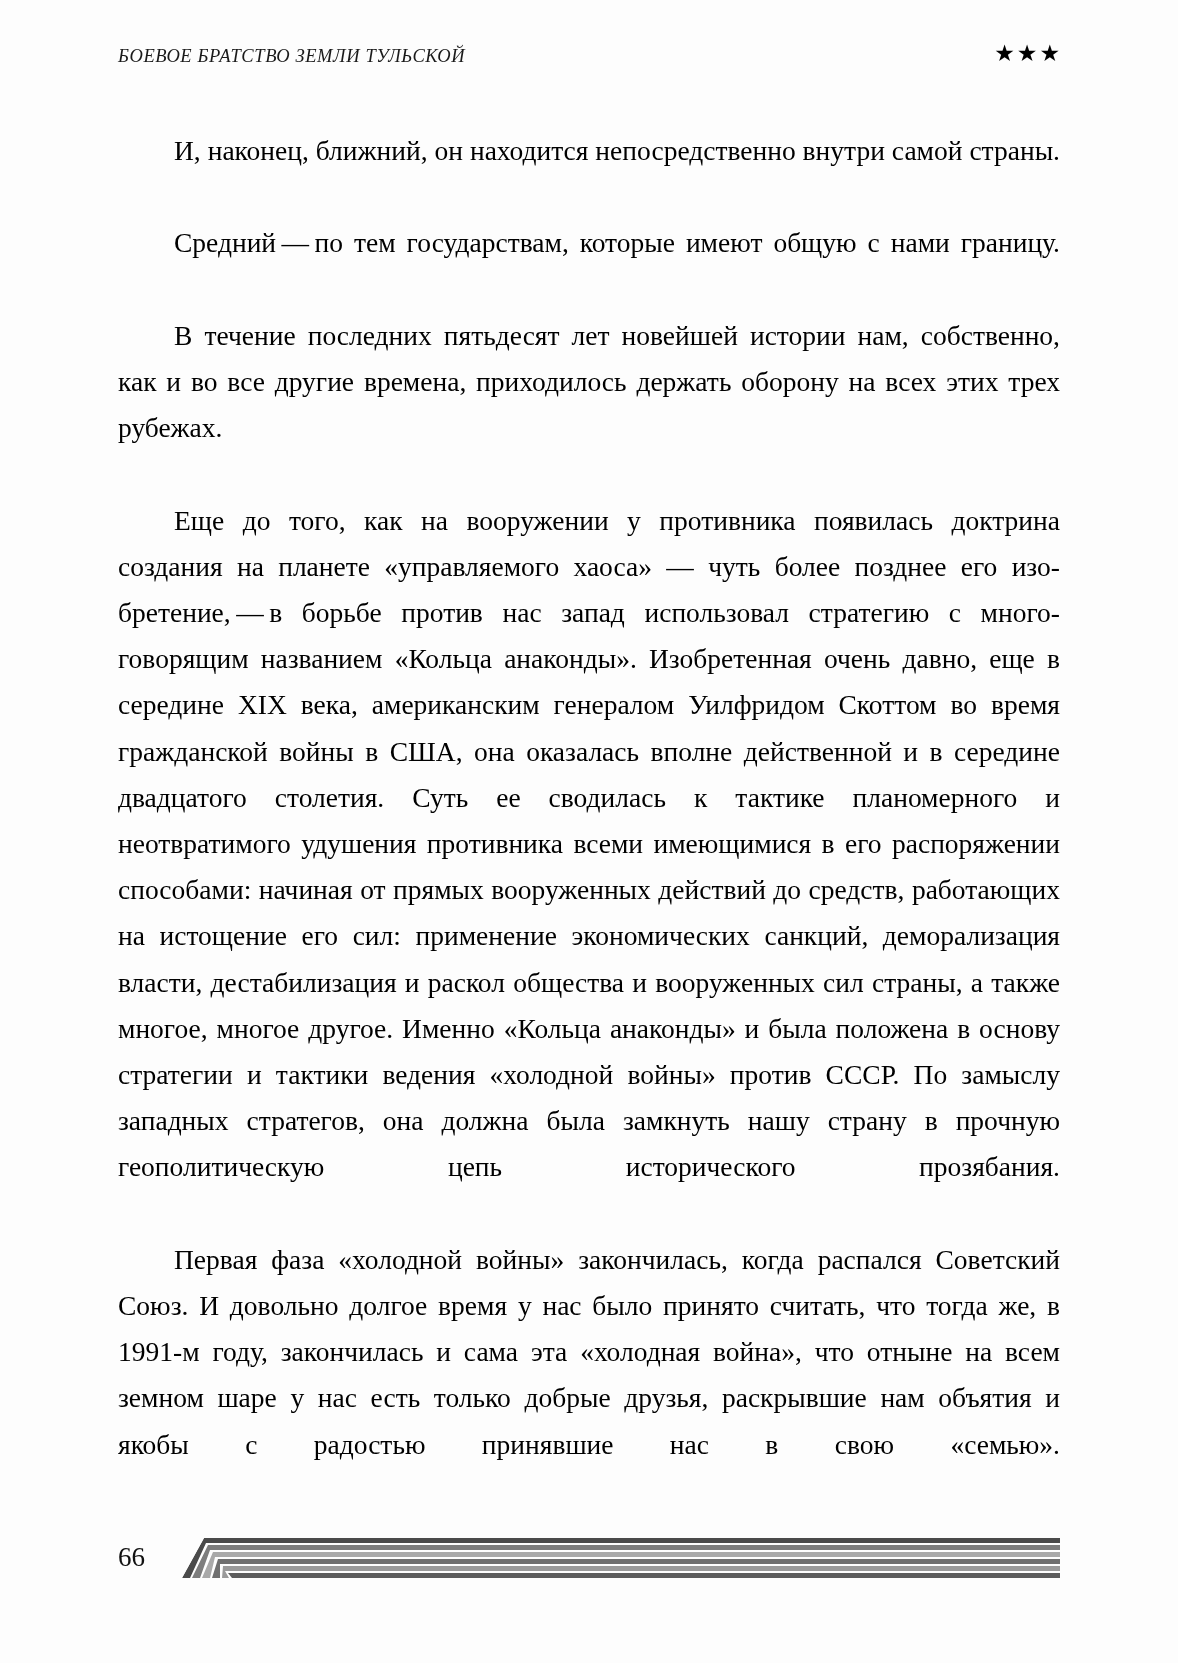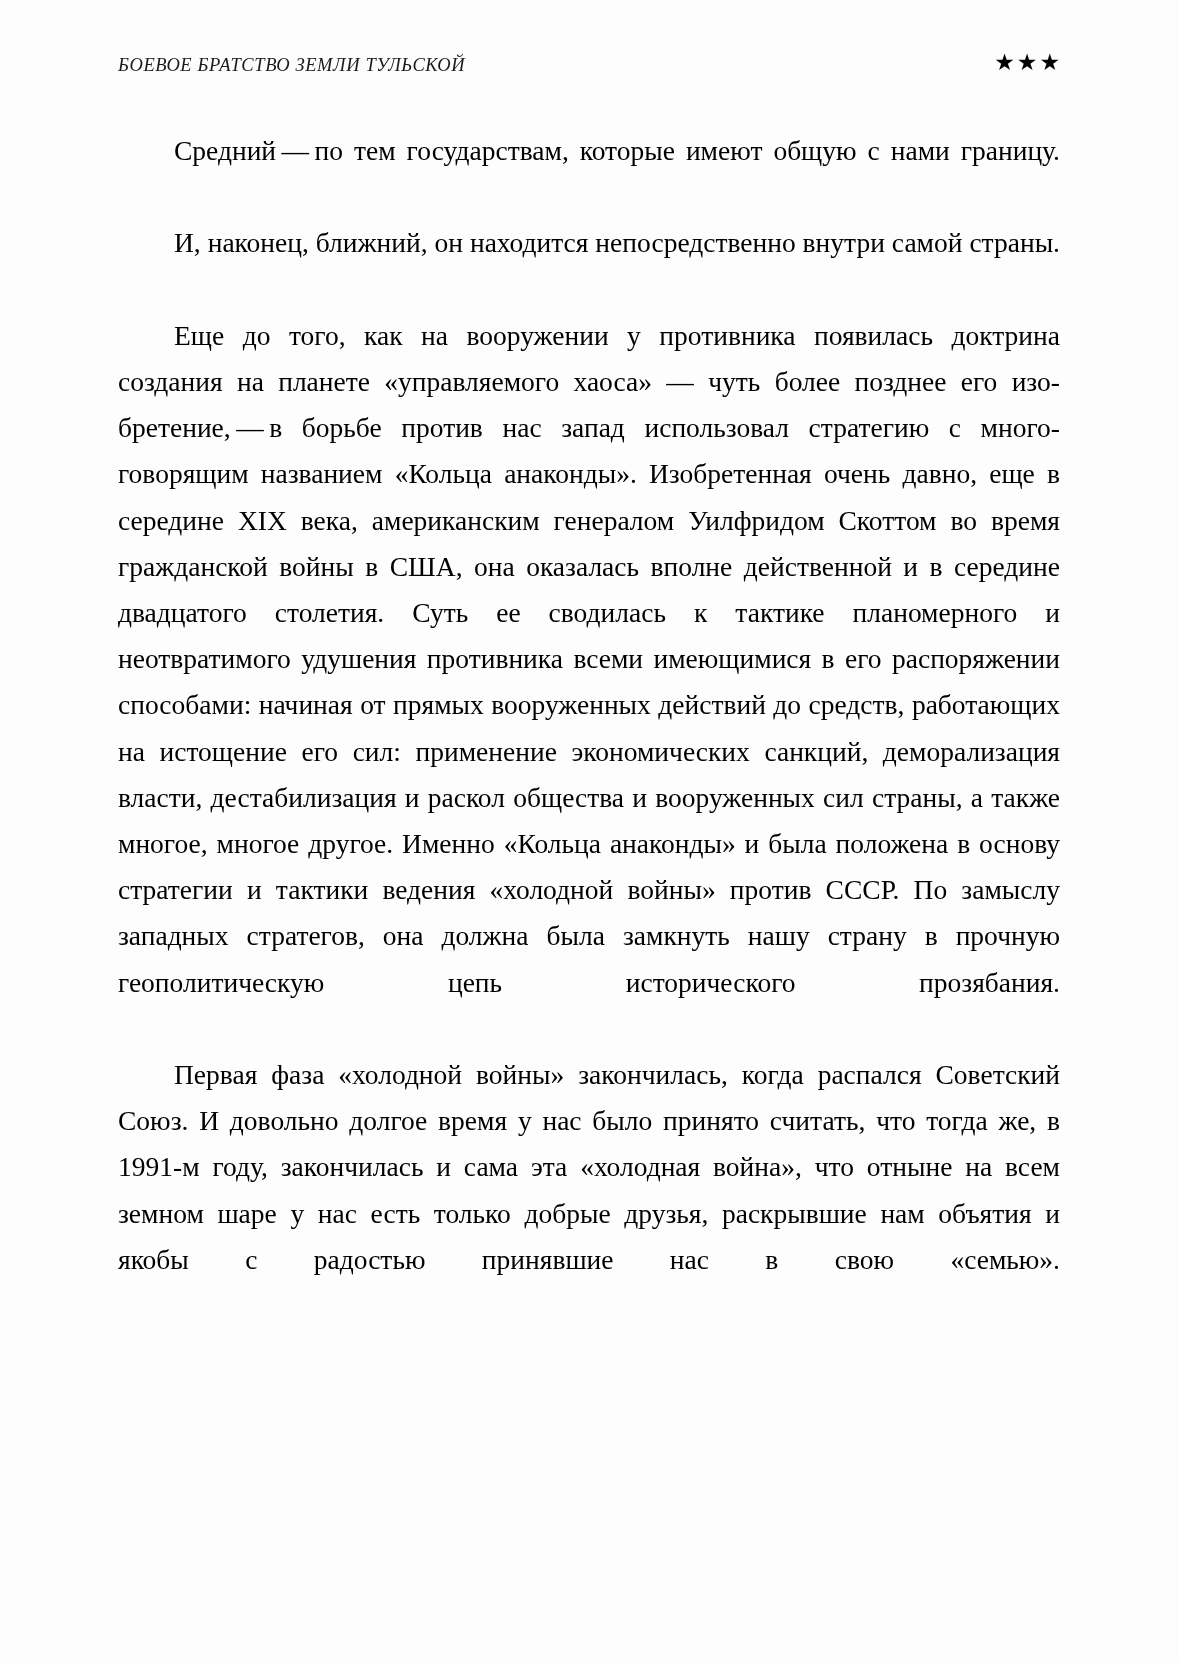--- a/index.html
+++ b/index.html
@@ -19,21 +19,21 @@
   .page {
     position: absolute;
     inset: 0;
     background: #fdfdfd;
   }
 
   
   .running-head {
     position: absolute;
     left: 118px;
-    top: 52px;
+    top: 43px;
     width: 942px;
     height: 40px;
   }
   .running-head-title {
     position: absolute;
     left: 0;
     top: 0;
     font-style: italic;
     font-size: 18.5px;
     letter-spacing: 0.6px;
@@ -106,21 +106,40 @@
 <body>
 
 <div class="page">
 
   <div class="running-head">
     <div class="running-head-title">БОЕВОЕ БРАТСТВО ЗЕМЛИ ТУЛЬСКОЙ</div>
     <div class="running-head-stars">★★★</div>
   </div>
 
   <div class="text-column">
+    <p class="para">И, наконец, ближний, он находится непосредственно внутри самой страны.</p>
     <p class="para">Средний — по тем государствам, которые имеют общую с нами границу.</p>
-    <p class="para">И, наконец, ближний, он находится непосредственно внутри самой страны.</p>
+    <p class="para">В течение последних пятьдесят лет новейшей истории нам, соб­ственно, как и во все другие времена, приходилось держать оборону на всех этих трех рубежах.</p>
     <p class="para">Еще до того, как на вооружении у противника появилась доктрина создания на планете «управляемого хаоса» — чуть более позднее его изо­бретение, — в борьбе против нас запад использовал стратегию с много­говорящим названием «Кольца анаконды». Изобретенная очень давно, еще в середине XIX века, американским генералом Уилфридом Скоттом во время гражданской войны в США, она оказалась вполне действенной и в середине двадцатого столетия. Суть ее сводилась к тактике планомер­ного и неотвратимого удушения противника всеми имеющимися в его распоряжении способами: начиная от прямых вооруженных действий до средств, работающих на истощение его сил: применение экономиче­ских санкций, деморализация власти, дестабилизация и раскол общества и вооруженных сил страны, а также многое, многое другое. Именно «Кольца анаконды» и была положена в основу стратегии и тактики веде­ния «холодной войны» против СССР. По замыслу западных стратегов, она должна была замкнуть нашу страну в прочную геополитическую цепь исторического прозябания.</p>
     <p class="para">Первая фаза «холодной войны» закончилась, когда распался Совет­ский Союз. И довольно долгое время у нас было принято считать, что тогда же, в 1991-м году, закончилась и сама эта «холодная война», что отныне на всем земном шаре у нас есть только добрые друзья, раскрыв­шие нам объятия и якобы с радостью принявшие нас в свою «семью».</p>
 
   </div>
 
+  <div class="footer">
+    <div class="folio">66</div>
+    <svg class="footer-ornament" viewBox="0 0 878 40" preserveAspectRatio="none">
+      <defs>
+        <clipPath id="stripeclip">
+          <polygon points="0,40 22,0 878,0 878,40"></polygon>
+        </clipPath>
+      </defs>
+      <g clip-path="url(#stripeclip)">
+        <polygon points="0,40 22,0 878,0 878,5 24,5 8,40" fill="#4a4a4a"></polygon>
+        <polygon points="10,40 26,7 878,7 878,12 28,12 18,40" fill="#7d7d7d"></polygon>
+        <polygon points="20,40 31,14 878,14 878,19 33,19 28,40" fill="#a9a9a9"></polygon>
+        <polygon points="30,40 36,21 878,21 878,26 38,26 38,40" fill="#6f6f6f"></polygon>
+        <polygon points="40,40 41,28 878,28 878,33 43,33 47,40" fill="#9a9a9a"></polygon>
+        <polygon points="50,40 46,35 878,35 878,40 50,40" fill="#5c5c5c"></polygon>
+      </g>
+    </svg>
+  </div>
 
 </div>
 
 </body></html>

